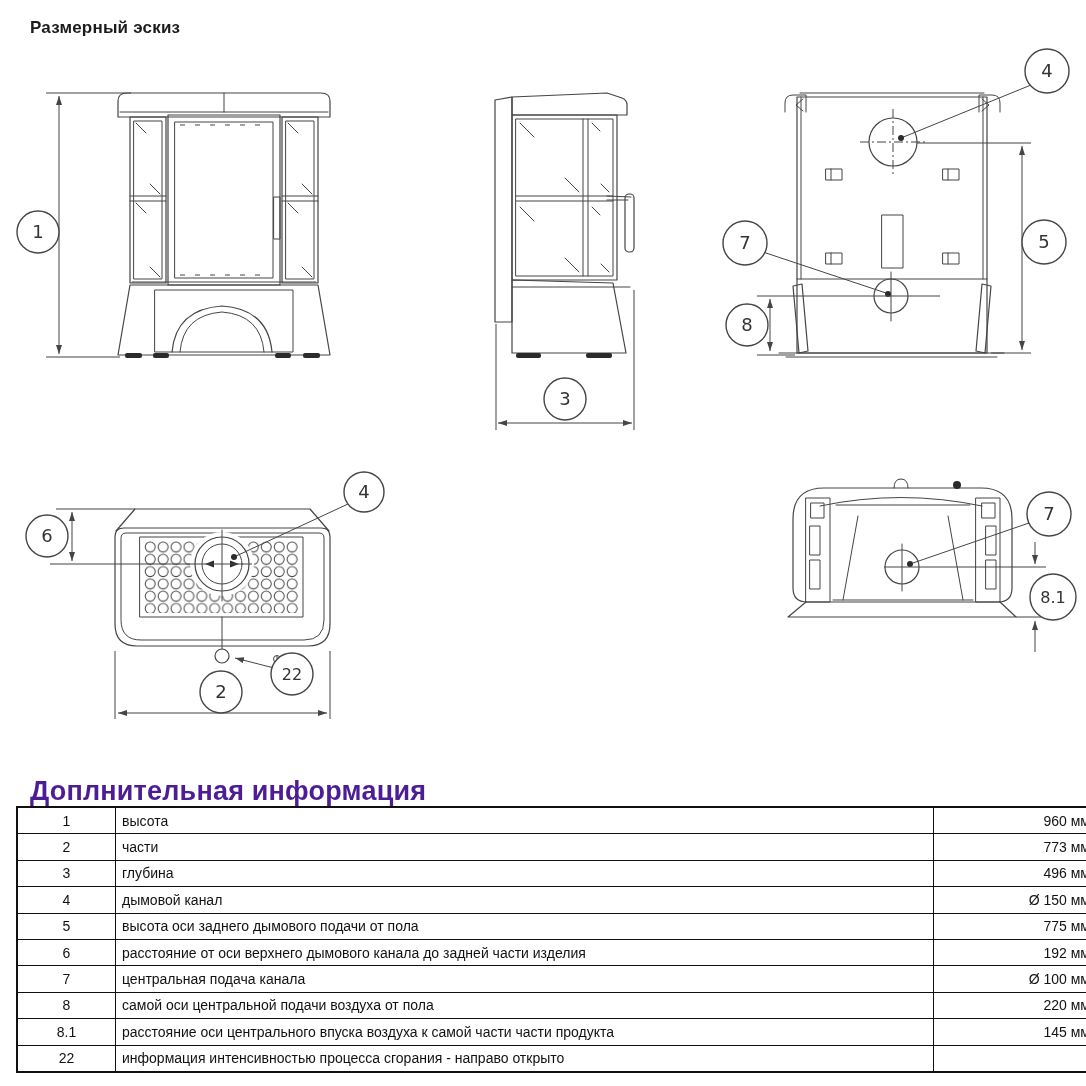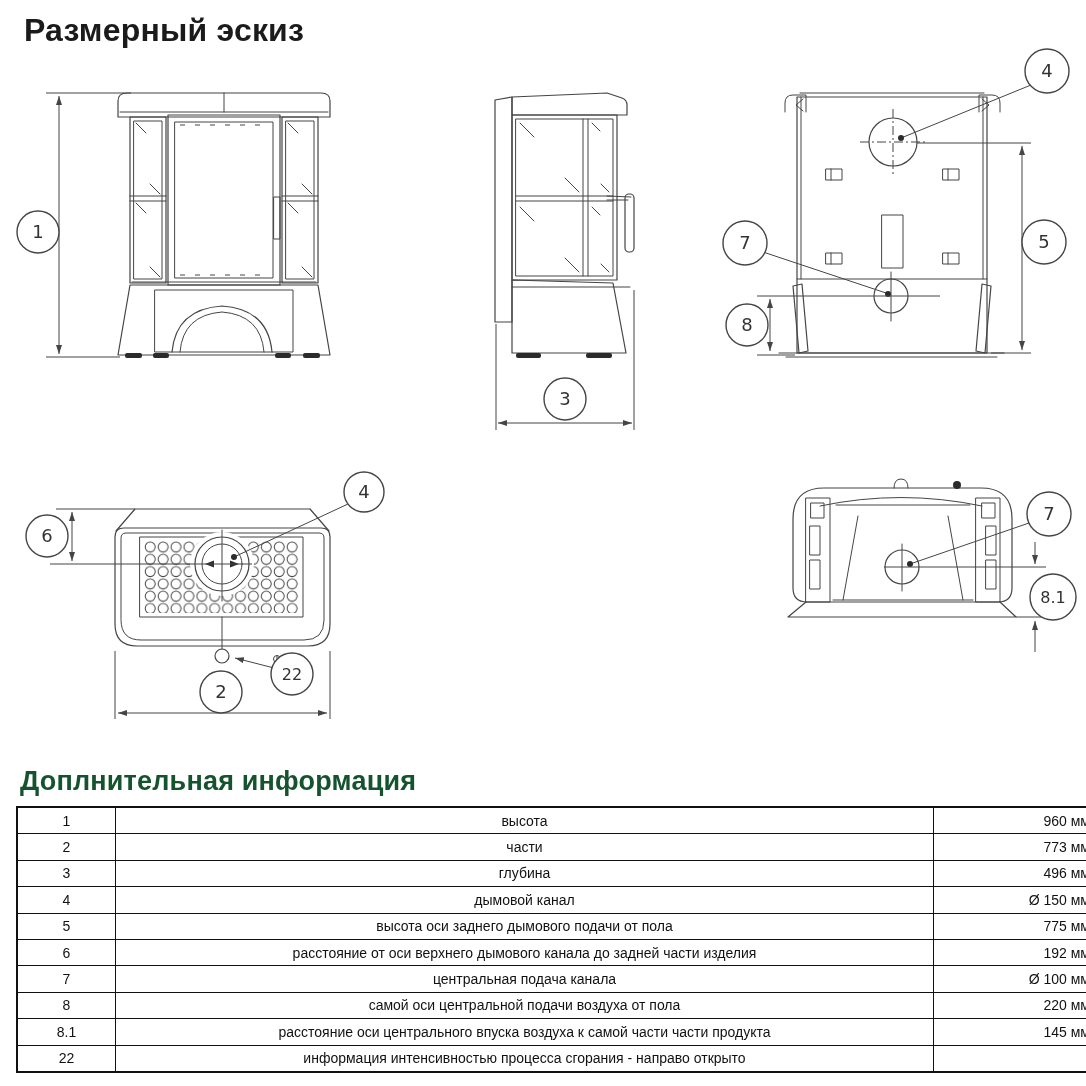--- a/index.html
+++ b/index.html
@@ -1,38 +1,38 @@
 <!DOCTYPE html>
 <html><head>
 <meta charset="utf-8">
 <style>
   html,body{margin:0;padding:0;background:#fff;}
   .page{position:relative;width:1086px;height:1086px;background:#fff;
         font-family:"Liberation Sans","DejaVu Sans",sans-serif;overflow:hidden;}
-  .h-title{position:absolute;left:18px;top:6px;margin:6px;font-size:32px;font-weight:700;color:#1b1b1b;letter-spacing:0.2px;}
-  .h-title2{position:absolute;left:16px;top:762px;margin:4px;font-size:27px;font-weight:700;color:#14532d;letter-spacing:0.2px;}
+  .h-title{position:absolute;left:18px;top:6px;margin:12px;font-size:17px;font-weight:700;color:#1b1b1b;letter-spacing:0.2px;}
+  .h-title2{position:absolute;left:16px;top:762px;margin:14px;font-size:27px;font-weight:700;color:#4c1d95;letter-spacing:0.2px;}
   .sketch{position:absolute;left:0;top:0;}
   
   .ln{fill:none;stroke:#454545;stroke-width:1.2;stroke-linejoin:round;stroke-linecap:round;}
   .lt{fill:none;stroke:#454545;stroke-width:1;stroke-linejoin:round;stroke-linecap:round;}
   .dim{fill:none;stroke:#454545;stroke-width:1;}
   .dash{fill:none;stroke:#454545;stroke-width:1;stroke-dasharray:9 3 2 3;}
   .gdash{fill:none;stroke:#454545;stroke-width:1;stroke-dasharray:5 10;}
   .dark{fill:#2b2b2b;stroke:none;}
   .dot{fill:#2b2b2b;}
   .co{fill:#fff;stroke:#454545;stroke-width:1.4;}
   .ct{font-family:"DejaVu Sans","Liberation Sans",sans-serif;font-size:18px;fill:#333;text-anchor:middle;}
   .ct-s{font-size:16px;}
   
   .info-table{position:absolute;left:16px;top:806px;width:1056px;border-collapse:collapse;table-layout:fixed;}
   .info-table td{border:1px solid #101010;height:25.4px;font-size:14px;color:#111;padding:0 6px;
                  white-space:nowrap;overflow:hidden;}
   .info-table{border:2px solid #101010;}
   .c-num{width:85px;text-align:center;font-size:15px;}
-  .c-desc{width:805px;text-align:center;padding-left:10px;}
+  .c-desc{width:805px;text-align:left;padding-left:10px;}
   .c-val{width:150px;text-align:right;padding-right:8px;}
 </style>
 </head>
 <body>
 
 <div class="page">
 
   <h1 class="h-title">Размерный эскиз</h1>
 
   <svg class="sketch" width="1086" height="760" viewBox="0 0 1086 760" xmlns="http://www.w3.org/2000/svg">

